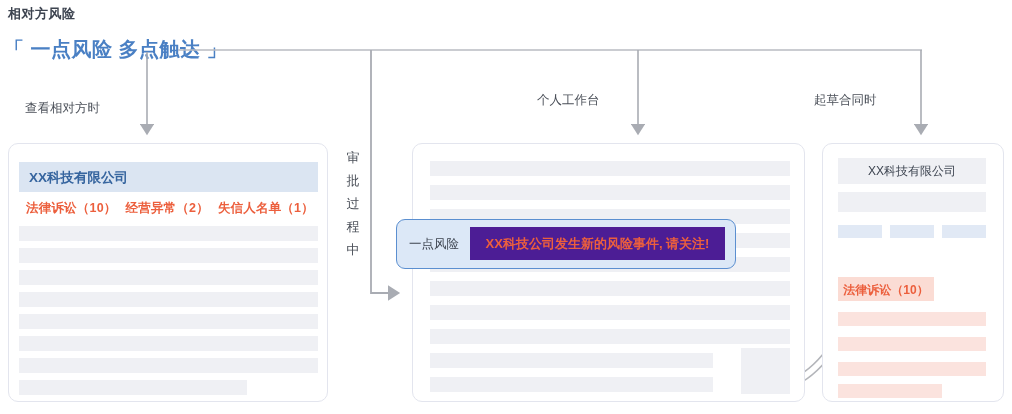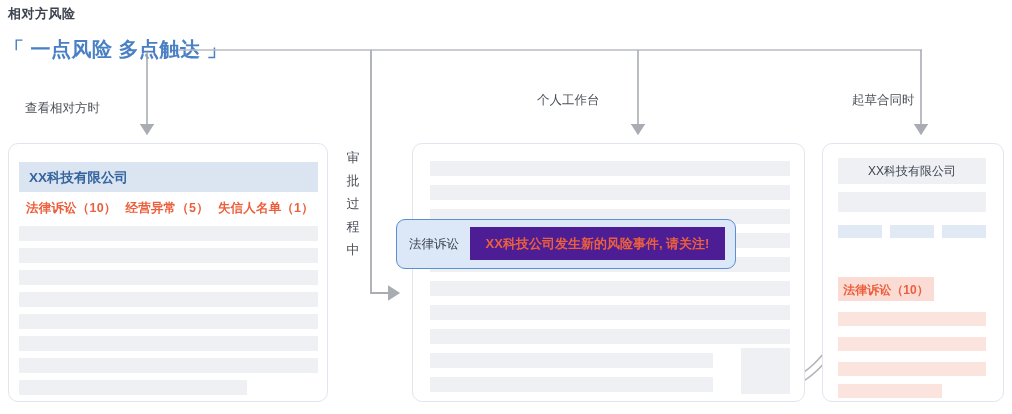--- a/index.html
+++ b/index.html
@@ -25,21 +25,21 @@
   }
 
   
   .branch-label{
     position:absolute;
     font-size:12.5px;color:#4b5059;
     white-space:nowrap;
   }
   #lbl-left{left:25px;top:100px;}
   #lbl-mid{left:537px;top:92px;text-align:right;}
-  #lbl-right{left:852px;top:92px;}
+  #lbl-right{left:814px;top:92px;}
 
   
   .vtext{
     position:absolute;left:345px;top:146px;
     width:16px;
     font-size:13px;color:#4b5059;
     line-height:23px;
     text-align:center;
     white-space:pre-line;
   }
@@ -156,21 +156,21 @@
   <div class="vtext">审
 批
 过
 程
 中</div>
 
   <div class="card" id="card-left"></div>
   <div class="card-head-blue">
     <span>XX科技有限公司</span>
   </div>
-  <div class="risk-tags"><span>法律诉讼（10）</span><span class="sep"></span><span>经营异常（5）</span><span class="sep"></span><span>失信人名单（1）</span></div>
+  <div class="risk-tags"><span>法律诉讼（10）</span><span class="sep"></span><span>经营异常（2）</span><span class="sep"></span><span>失信人名单（1）</span></div>
   <div class="bar" style="left:19px;top:226px;width:299px;height:15px;"></div>
   <div class="bar" style="left:19px;top:248px;width:299px;height:15px;"></div>
   <div class="bar" style="left:19px;top:270px;width:299px;height:15px;"></div>
   <div class="bar" style="left:19px;top:292px;width:299px;height:15px;"></div>
   <div class="bar" style="left:19px;top:314px;width:299px;height:15px;"></div>
   <div class="bar" style="left:19px;top:336px;width:299px;height:15px;"></div>
   <div class="bar" style="left:19px;top:358px;width:299px;height:15px;"></div>
   <div class="bar" style="left:19px;top:380px;width:228px;height:15px;"></div>
 
   <div class="card" id="card-mid"></div>
@@ -180,21 +180,21 @@
   <div class="bar" style="left:430px;top:233px;width:360px;height:15px;"></div>
   <div class="bar" style="left:430px;top:257px;width:360px;height:15px;"></div>
   <div class="bar" style="left:430px;top:281px;width:360px;height:15px;"></div>
   <div class="bar" style="left:430px;top:305px;width:360px;height:15px;"></div>
   <div class="bar" style="left:430px;top:329px;width:360px;height:15px;"></div>
   <div class="bar" style="left:430px;top:353px;width:283px;height:15px;"></div>
   <div class="bar" style="left:430px;top:377px;width:283px;height:15px;"></div>
   <div class="bar" style="left:741px;top:348px;width:49px;height:46px;"></div>
 
   <div id="tooltip">
-    <div class="tt-label">法律诉讼</div>
+    <div class="tt-label">一点风险</div>
     <div class="tt-msg">XX科技公司发生新的风险事件, 请关注!</div>
   </div>
 
   <div class="card" id="card-right"></div>
   <div class="card-head-grey">
     <span>XX科技有限公司</span>
   </div>
   <div class="bar" style="left:838px;top:192px;width:148px;height:20px;"></div>
   <div class="bar-blue" style="left:838px;top:225px;width:44px;height:13px;"></div>
   <div class="bar-blue" style="left:890px;top:225px;width:44px;height:13px;"></div>

